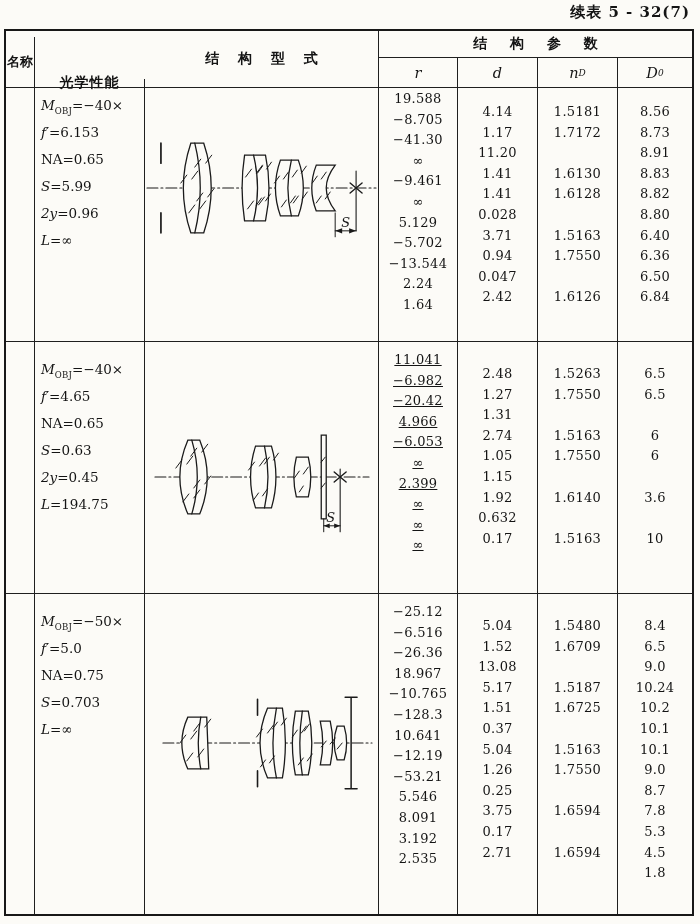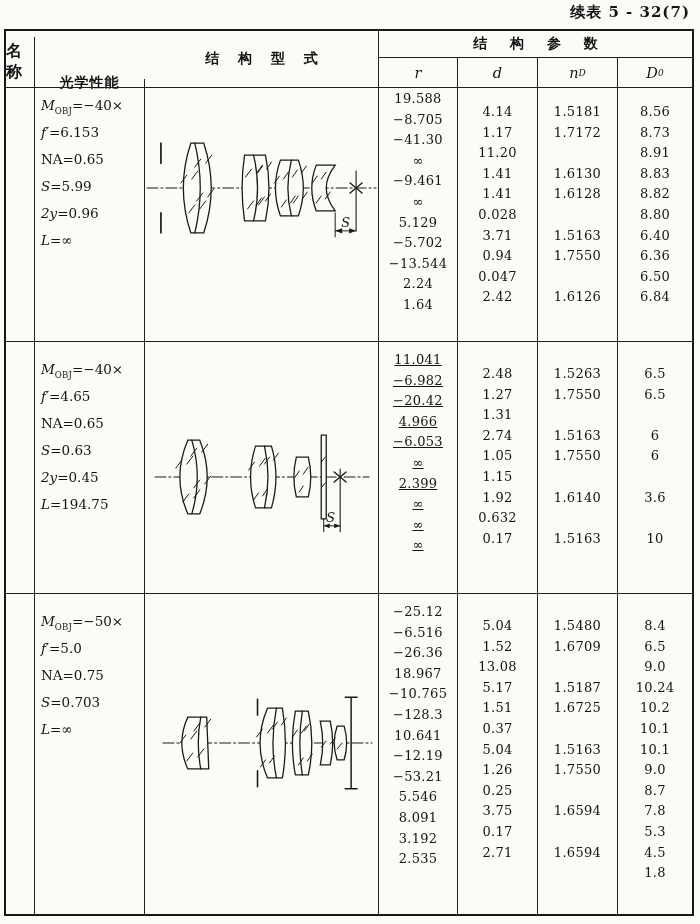--- a/index.html
+++ b/index.html
@@ -16,21 +16,21 @@
     position:absolute;left:4px;top:29px;width:690px;height:887px;
     border:2px solid #181818;box-sizing:border-box;
     display:grid;
     grid-template-columns:29px 110px 234px 79px 80px 80px 1fr;
     grid-template-rows:27px 30px 254px 252px 1fr;
   }
   .c{border-right:1.5px solid #1f1f1f;border-bottom:1.5px solid #1f1f1f;box-sizing:border-box;}
   .c.no-r{border-right:none;}
   .c.no-b{border-bottom:none;}
   .hd{display:flex;align-items:center;justify-content:center;font-weight:bold;font-size:14px;}
-  .hd-name{grid-column:1;grid-row:1/3;font-size:16px;letter-spacing:0;margin-top:6px;}
+  .hd-name{grid-column:1;grid-row:1/3;font-size:13px;letter-spacing:0;margin-top:6px;}
   .hd-optical{grid-column:2;grid-row:1/3;letter-spacing:1px;margin-top:48px;}
   .hd-structure{grid-column:3;grid-row:1/3;letter-spacing:7px;padding-left:7px;}
   .hd-params{grid-column:4/8;grid-row:1;letter-spacing:9px;padding-left:9px;}
   .hd-sub{font-weight:normal;font-style:italic;font-size:14.5px;}
   .hd-sub sub{font-size:9px;font-style:italic;}
   .optical-cell{padding:0 4px 0 6px;font-size:13.5px;}
   .opt-line{height:27px;line-height:27px;white-space:nowrap;}
   .opt-line .var{font-style:italic;}
   .opt-line .var.roman{font-style:normal;}
   .opt-line sub{font-size:8.5px;letter-spacing:.2px;}

